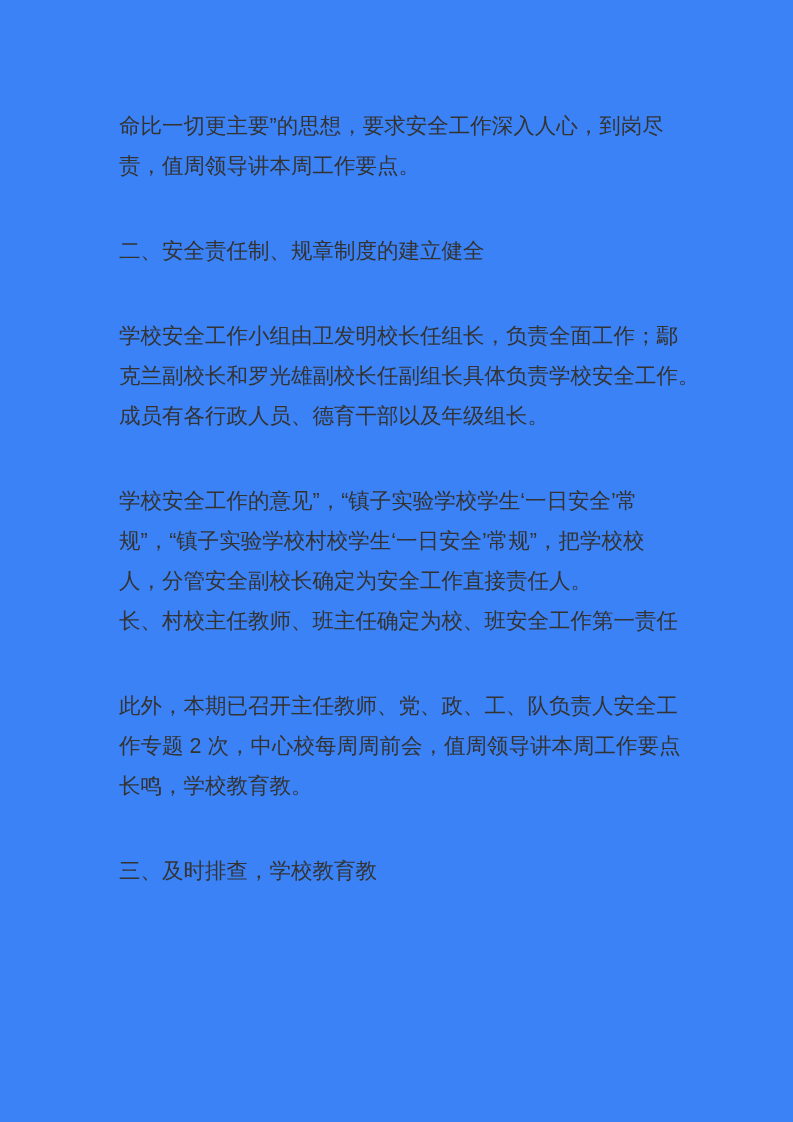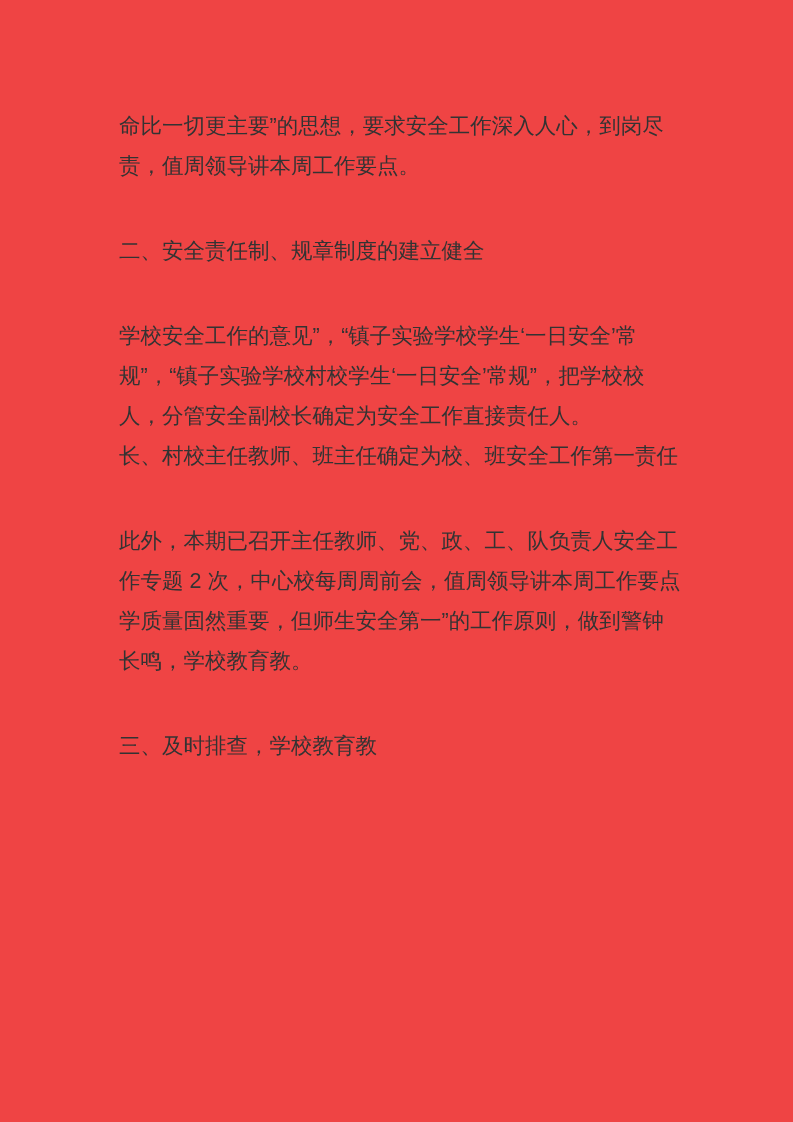--- a/index.html
+++ b/index.html
@@ -13,21 +13,21 @@
     position: relative;
     overflow: hidden;
     font-family: "Liberation Sans", "DejaVu Sans", sans-serif;
   }
   .doc-page {
     position: absolute;
     left: 0;
     top: 0;
     width: 793px;
     height: 1122px;
-    background: #ef4444;
+    background: #3b82f6;
   }
   .doc-content {
     position: absolute;
     left: 119px;
     top: 106px;
     width: 620px;
     color: #333333;
     font-size: 21.5px;
     line-height: 40px;
   }
@@ -52,32 +52,36 @@
 
     <div class="doc-block doc-paragraph">
       <div class="doc-line">命比一切更主要”的思想，要求安全工作深入人心，到岗尽</div>
       <div class="doc-line">责，值周领导讲本周工作要点。</div>
     </div>
 
     <div class="doc-block doc-heading">
       <div class="doc-line">二、安全责任制、规章制度的建立健全</div>
     </div>
 
+    <div class="doc-block doc-paragraph">
+      <div class="doc-line">学校安全工作小组由卫发明校长任组长，负责全面工作；鄢</div>
+      <div class="doc-line">克兰副校长和罗光雄副校长任副组长具体负责学校安全工作。</div>
+      <div class="doc-line">成员有各行政人员、德育干部以及年级组长。</div>
+    </div>
 
     <div class="doc-block doc-paragraph">
       <div class="doc-line">学校安全工作的意见”，“镇子实验学校学生‘一日安全’常</div>
       <div class="doc-line">规”，“镇子实验学校村校学生‘一日安全’常规”，把学校校</div>
       <div class="doc-line">人，分管安全副校长确定为安全工作直接责任人。</div>
       <div class="doc-line">长、村校主任教师、班主任确定为校、班安全工作第一责任</div>
     </div>
 
     <div class="doc-block doc-paragraph">
       <div class="doc-line">此外，本期已召开主任教师、党、政、工、队负责人安全工</div>
       <div class="doc-line">作专题 2 次，中心校每周周前会，值周领导讲本周工作要点</div>
-      <div class="doc-line">学质量固然重要，但师生安全第一”的工作原则，做到警钟</div>
       <div class="doc-line">长鸣，学校教育教。</div>
     </div>
 
     <div class="doc-block doc-heading">
       <div class="doc-line">三、及时排查，学校教育教</div>
     </div>
 
   </div>
 </div>
 

